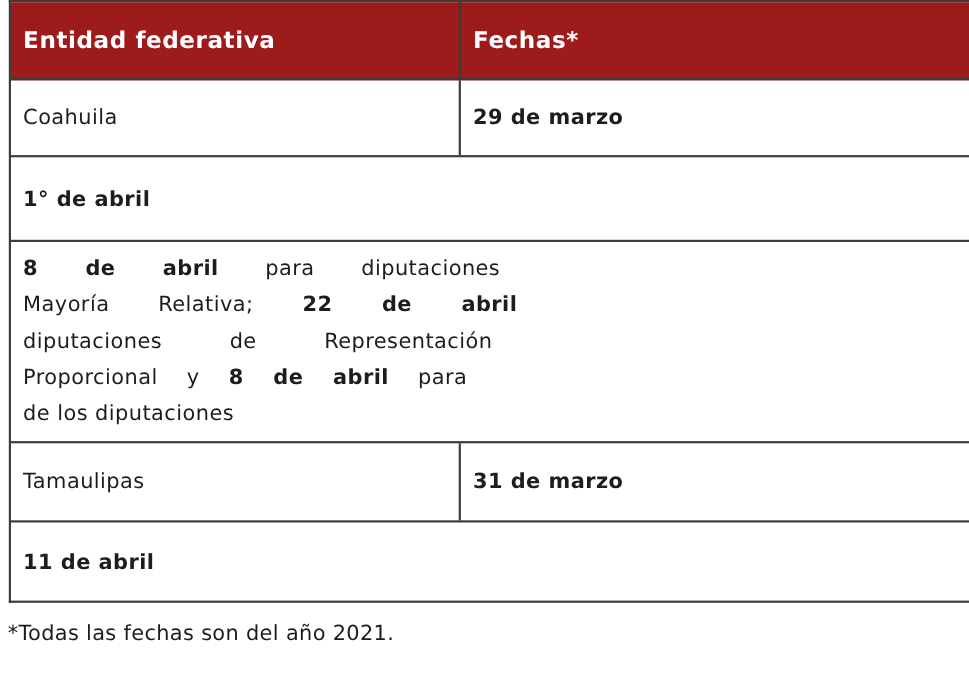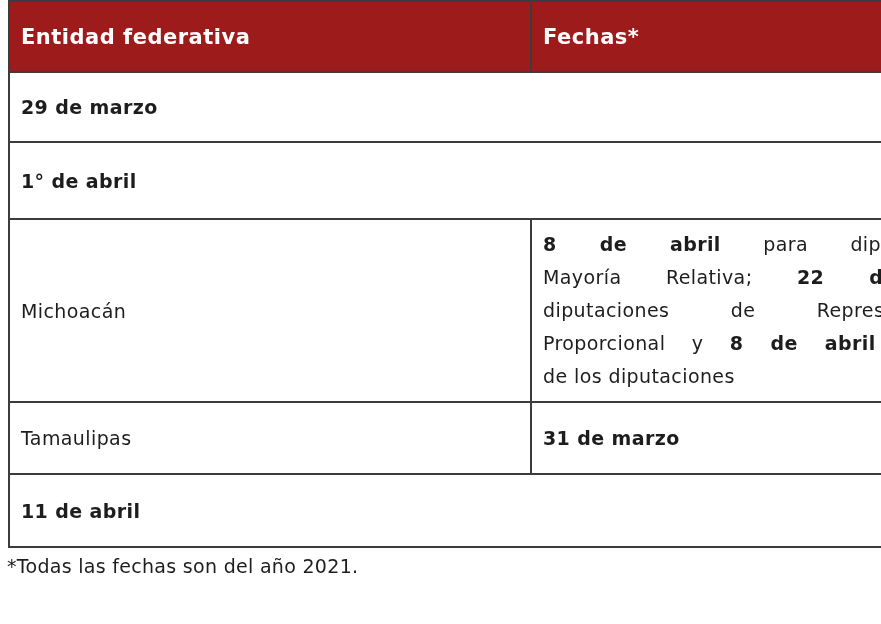--- a/index.html
+++ b/index.html
@@ -32,21 +32,21 @@
     box-sizing: border-box;
     background: #ffffff;
   }
   .tr {
     display: flex;
     box-sizing: border-box;
     border-bottom: 2px solid #3c3c3c;
   }
   .tr:last-child { border-bottom: none; }
   .c1 {
-    width: 522px;
+    width: 409px;
     box-sizing: border-box;
     border-right: 2px solid #3c3c3c;
     display: flex;
     align-items: center;
     padding-left: 11px;
   }
   .c2 {
     flex: 1;
     box-sizing: border-box;
     display: flex;
@@ -86,49 +86,49 @@
     line-height: 33px;
     overflow: visible;
   }
   .b { font-weight: 700; }
   .l1 { word-spacing: 36px; }
   .l2 { word-spacing: 38px; }
   .l3 { word-spacing: 55px; }
   .l4 { word-spacing: 20px; }
   .l5 { word-spacing: normal; }
   .footnote {
-    margin: 7px 0 0 7px;
+    margin: 17px 0 0 7px;
     font-size: 19px;
     letter-spacing: 0.3px;
     color: #1d1d1d;
   }
 </style>
 </head>
 <body>
 
 <div class="page">
 
 
   <div class="tbl">
 
     <div class="tr hdr">
       <div class="c1">Entidad federativa</div>
       <div class="c2">Fechas*</div>
     </div>
 
     <div class="tr r-coahuila">
+      <div class="c1 body-text">Coahuila</div>
       <div class="c2 date">29 de marzo</div>
     </div>
 
     <div class="tr r-campeche">
       <div class="c2 date">1° de abril</div>
     </div>
 
     <div class="tr r-michoacan">
-      <div class="c1 body-text">Michoacán</div>
       <div class="c2 mich-cell">
         <div class="jline l1"><span class="b">8 de abril</span><span> para diputaciones</span></div>
         <div class="jline l2"><span>Mayoría Relativa; </span><span class="b">22 de abril</span></div>
         <div class="jline l3"><span>diputaciones de Representación</span></div>
         <div class="jline l4"><span>Proporcional y </span><span class="b">8 de abril</span><span> para</span></div>
         <div class="jline l5"><span>de los diputaciones</span></div>
       </div>
     </div>
 
     <div class="tr r-tamaulipas">

